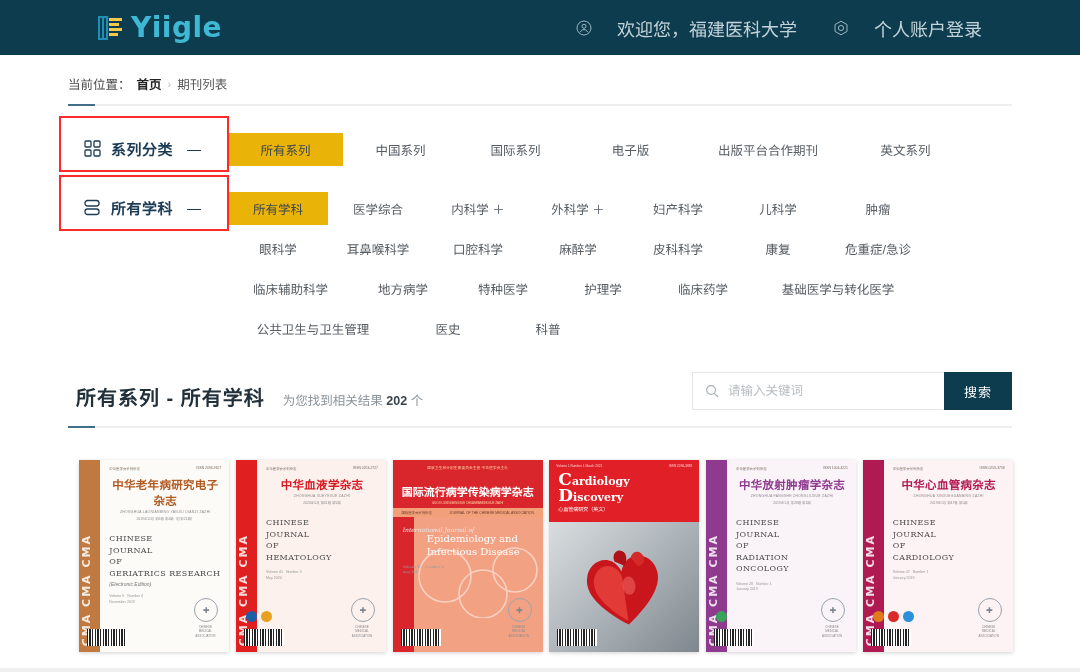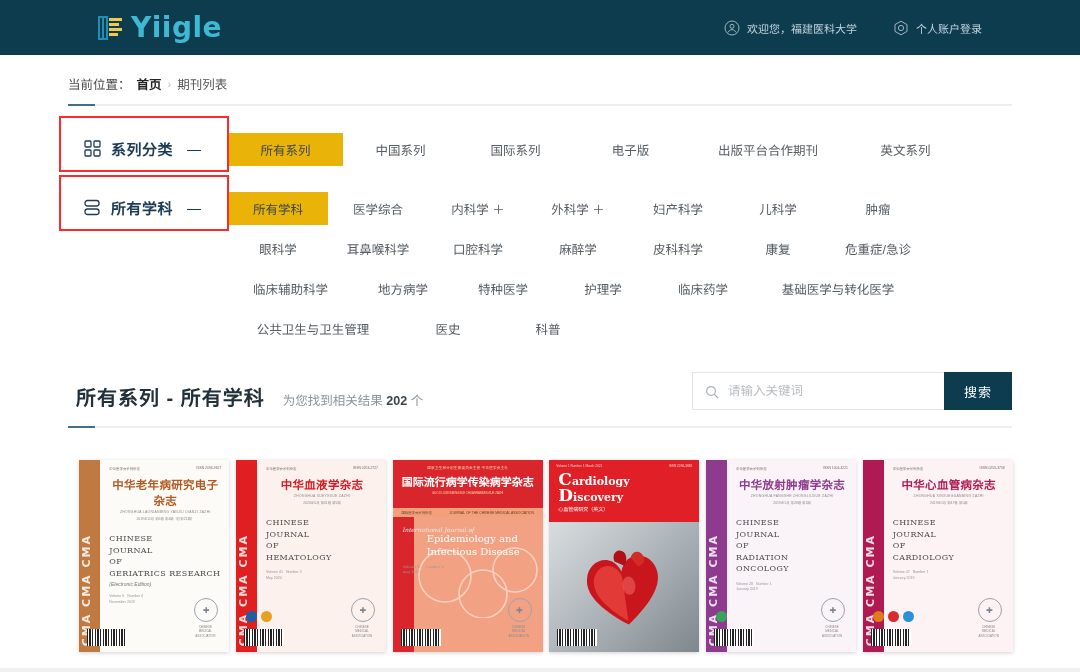--- a/index.html
+++ b/index.html
@@ -34,22 +34,22 @@
     letter-spacing: 0.5px;
     line-height: 1;
     font-family: "DejaVu Sans", sans-serif;
   }
   .header-right {
     position: absolute;
     right: 98px;
     display: flex; align-items: center; gap: 36px;
   }
   .hdr-item {
-    display: flex; align-items: center; gap: 7px;
-    color: #c3d3da; font-size: 11px;
+    display: flex; align-items: center; gap: 25px;
+    color: #c3d3da; font-size: 18px;
     cursor: pointer;
   }
   .hdr-icon { width: 16px; height: 16px; flex: 0 0 auto; }
 
   
   .breadcrumb {
     margin: 19px 0 0 68px;
     font-size: 12.5px;
     color: #555;
     display: flex; align-items: center; gap: 6px;
@@ -155,21 +155,21 @@
   .search-wrap {
     position: absolute;
     right: 0; top: -10px;
     display: flex; align-items: stretch;
     height: 38px;
   }
   .search-field {
     width: 252px;
     border: 1px solid #e2e6e8;
     border-right: none;
-    display: flex; gap: 9px;
+    display: flex; align-items: center; gap: 9px;
     padding: 12px 12px;
     background: #fff;
   }
   .search-ico { width: 14px; height: 14px; flex: 0 0 auto; }
   .search-input {
     border: none; outline: none;
     font-size: 12.5px;
     color: #444;
     width: 100%;
     background: transparent;
@@ -287,21 +287,21 @@
   .c3-band {
     position: absolute; left: 0; right: 0; top: 0;
     height: 48px; background: #d9262c;
   }
   .c3-banner-txt {
     font-size: 3.6px; color: #ffd9a8; text-align: center;
     padding-top: 5px; letter-spacing: .2px;
   }
   .c3-cn {
     font-size: 11px; font-weight: 700; color: #fff;
-    text-align: center; margin-top: 3px;
+    text-align: center; margin-top: 13px;
     font-family: Liberation Mono, monospace;
   }
   .c3-sub { font-size: 2.8px; color: #ffd9a8; text-align: center; margin-top: 2px; }
   .c3-strip {
     position: absolute; left: 0; right: 0; top: 48px; height: 9px;
     background: #f2a07a;
     font-size: 3.4px; color: #6b3b28;
     display: flex; align-items: center; justify-content: space-around;
   }
   .c3-en {

